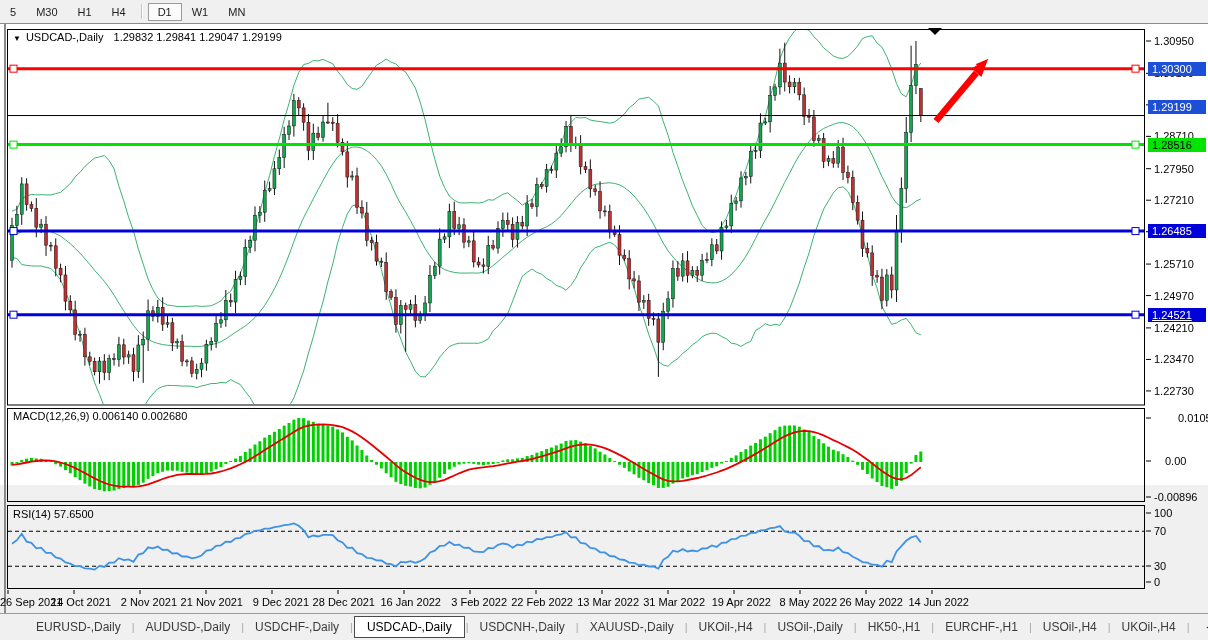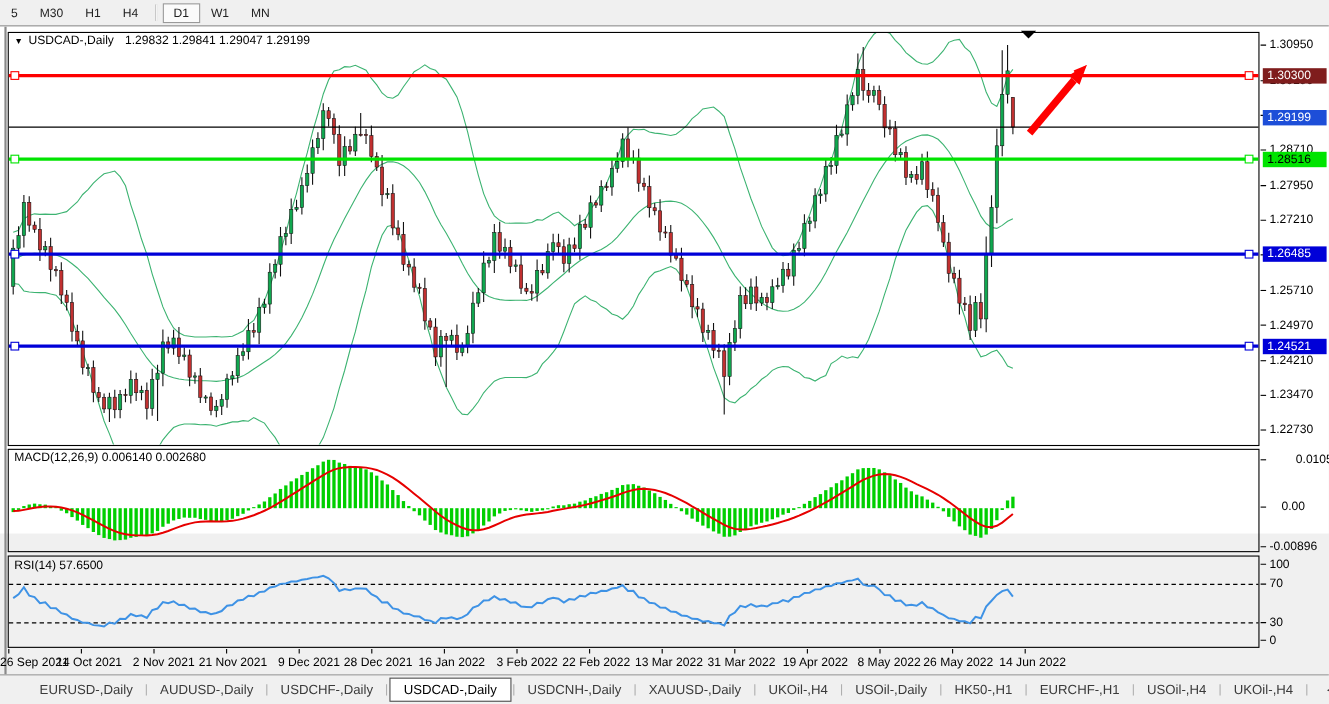--- a/index.html
+++ b/index.html
@@ -718,24 +718,24 @@
       <div class="axlabel" style="top: 297.922px;">1.24210</div>
       <div class="axlabel" style="top: 329.424px;">1.23470</div>
       <div class="axlabel" style="top: 360.925px;">1.22730</div>
       <div class="axlabel" style="top: 388px; margin-left: 24px;">0.010578</div>
       <div class="axlabel" style="top: 431px; padding-left: 11px;">0.00</div>
       <div class="axlabel" style="top: 467px;">-0.00896</div>
       <div class="axlabel" style="top: 483px;">100</div>
       <div class="axlabel" style="top: 501px;">70</div>
       <div class="axlabel" style="top: 536px;">30</div>
       <div class="axlabel" style="top: 552px;">0</div>
-      <div class="axtag" style="top: 37.6705px; background: #7f1d1d; color: rgb(255, 255, 255);">1.30300</div>
+      <div class="axtag" style="top: 37.6705px; background: #1d4ed8; color: rgb(255, 255, 255);">1.30300</div>
       <div class="axtag" style="top: 113.615px; background: rgb(0, 228, 0); color: rgb(0, 0, 0);">1.28516</div>
       <div class="axtag" style="top: 200.075px; background: rgb(0, 0, 216); color: rgb(255, 255, 255);">1.26485</div>
-      <div class="axtag" style="top: 283.683px; background: rgb(0, 0, 216); color: rgb(255, 255, 255);">1.24521</div>
+      <div class="axtag" style="top: 283.683px; background: rgb(0, 0, 216); color: rgb(255, 255, 255); text-decoration: underline;">1.24521</div>
       <div class="axtag" style="top: 76px; background: #1d4ed8; color: rgb(255, 255, 255);">1.29199</div>
     </div>
   <div id="date-axis">
       <div class="datelabel" style="left: 0px; text-align: left;">26 Sep 2021</div>
       <div class="datelabel" style="left: 37px;">14 Oct 2021</div>
       <div class="datelabel" style="left: 103px;">2 Nov 2021</div>
       <div class="datelabel" style="left: 169px;">21 Nov 2021</div>
       <div class="datelabel" style="left: 235px;">9 Dec 2021</div>
       <div class="datelabel" style="left: 301px;">28 Dec 2021</div>
       <div class="datelabel" style="left: 367px;">16 Jan 2022</div>

